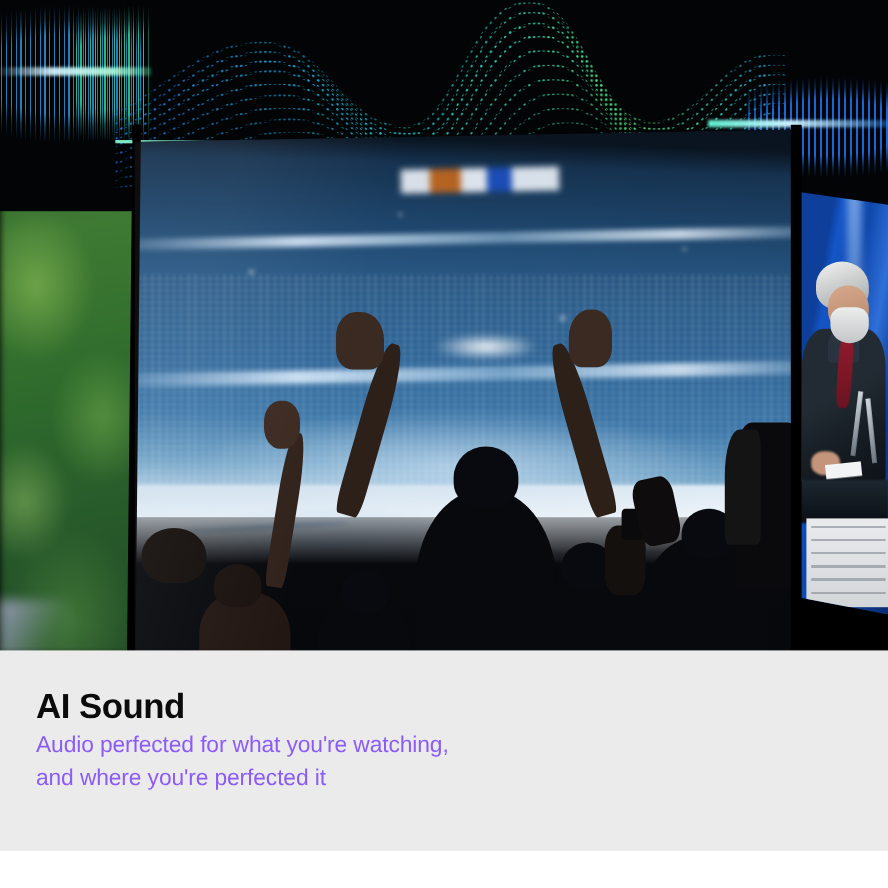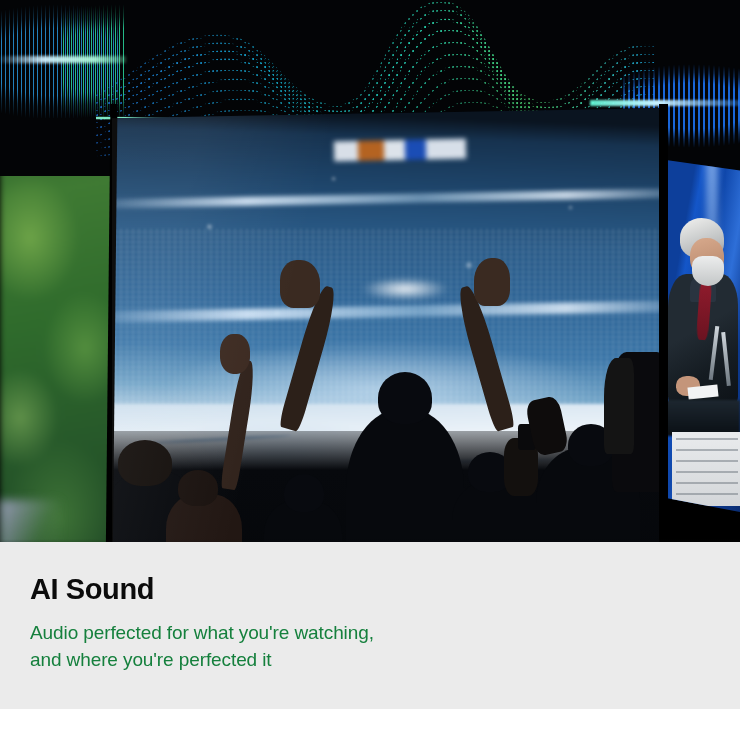--- a/index.html
+++ b/index.html
@@ -263,21 +263,21 @@
 
   
   .caption{
     position:absolute; left:0; top:542px; width:740px; height:167px;
     background:#ebebeb; padding:32px 30px 0 30px;
   }
   .caption-title{
     font-size:29px; font-weight:700; color:#0b0b0b; letter-spacing:-.4px; line-height:1.05;
   }
   .caption-sub{
-    margin-top:16px; font-size:19px; font-weight:400; color:#15803d; line-height:1.42; letter-spacing:-.1px;
+    margin-top:5px; font-size:19px; font-weight:400; color:#8b5cf6; line-height:1.42; letter-spacing:-.1px;
   }
 </style>
 </head>
 <body>
 
 <div class="promo-card">
 
   <div class="hero">
 
     <div class="outdoor"></div>

